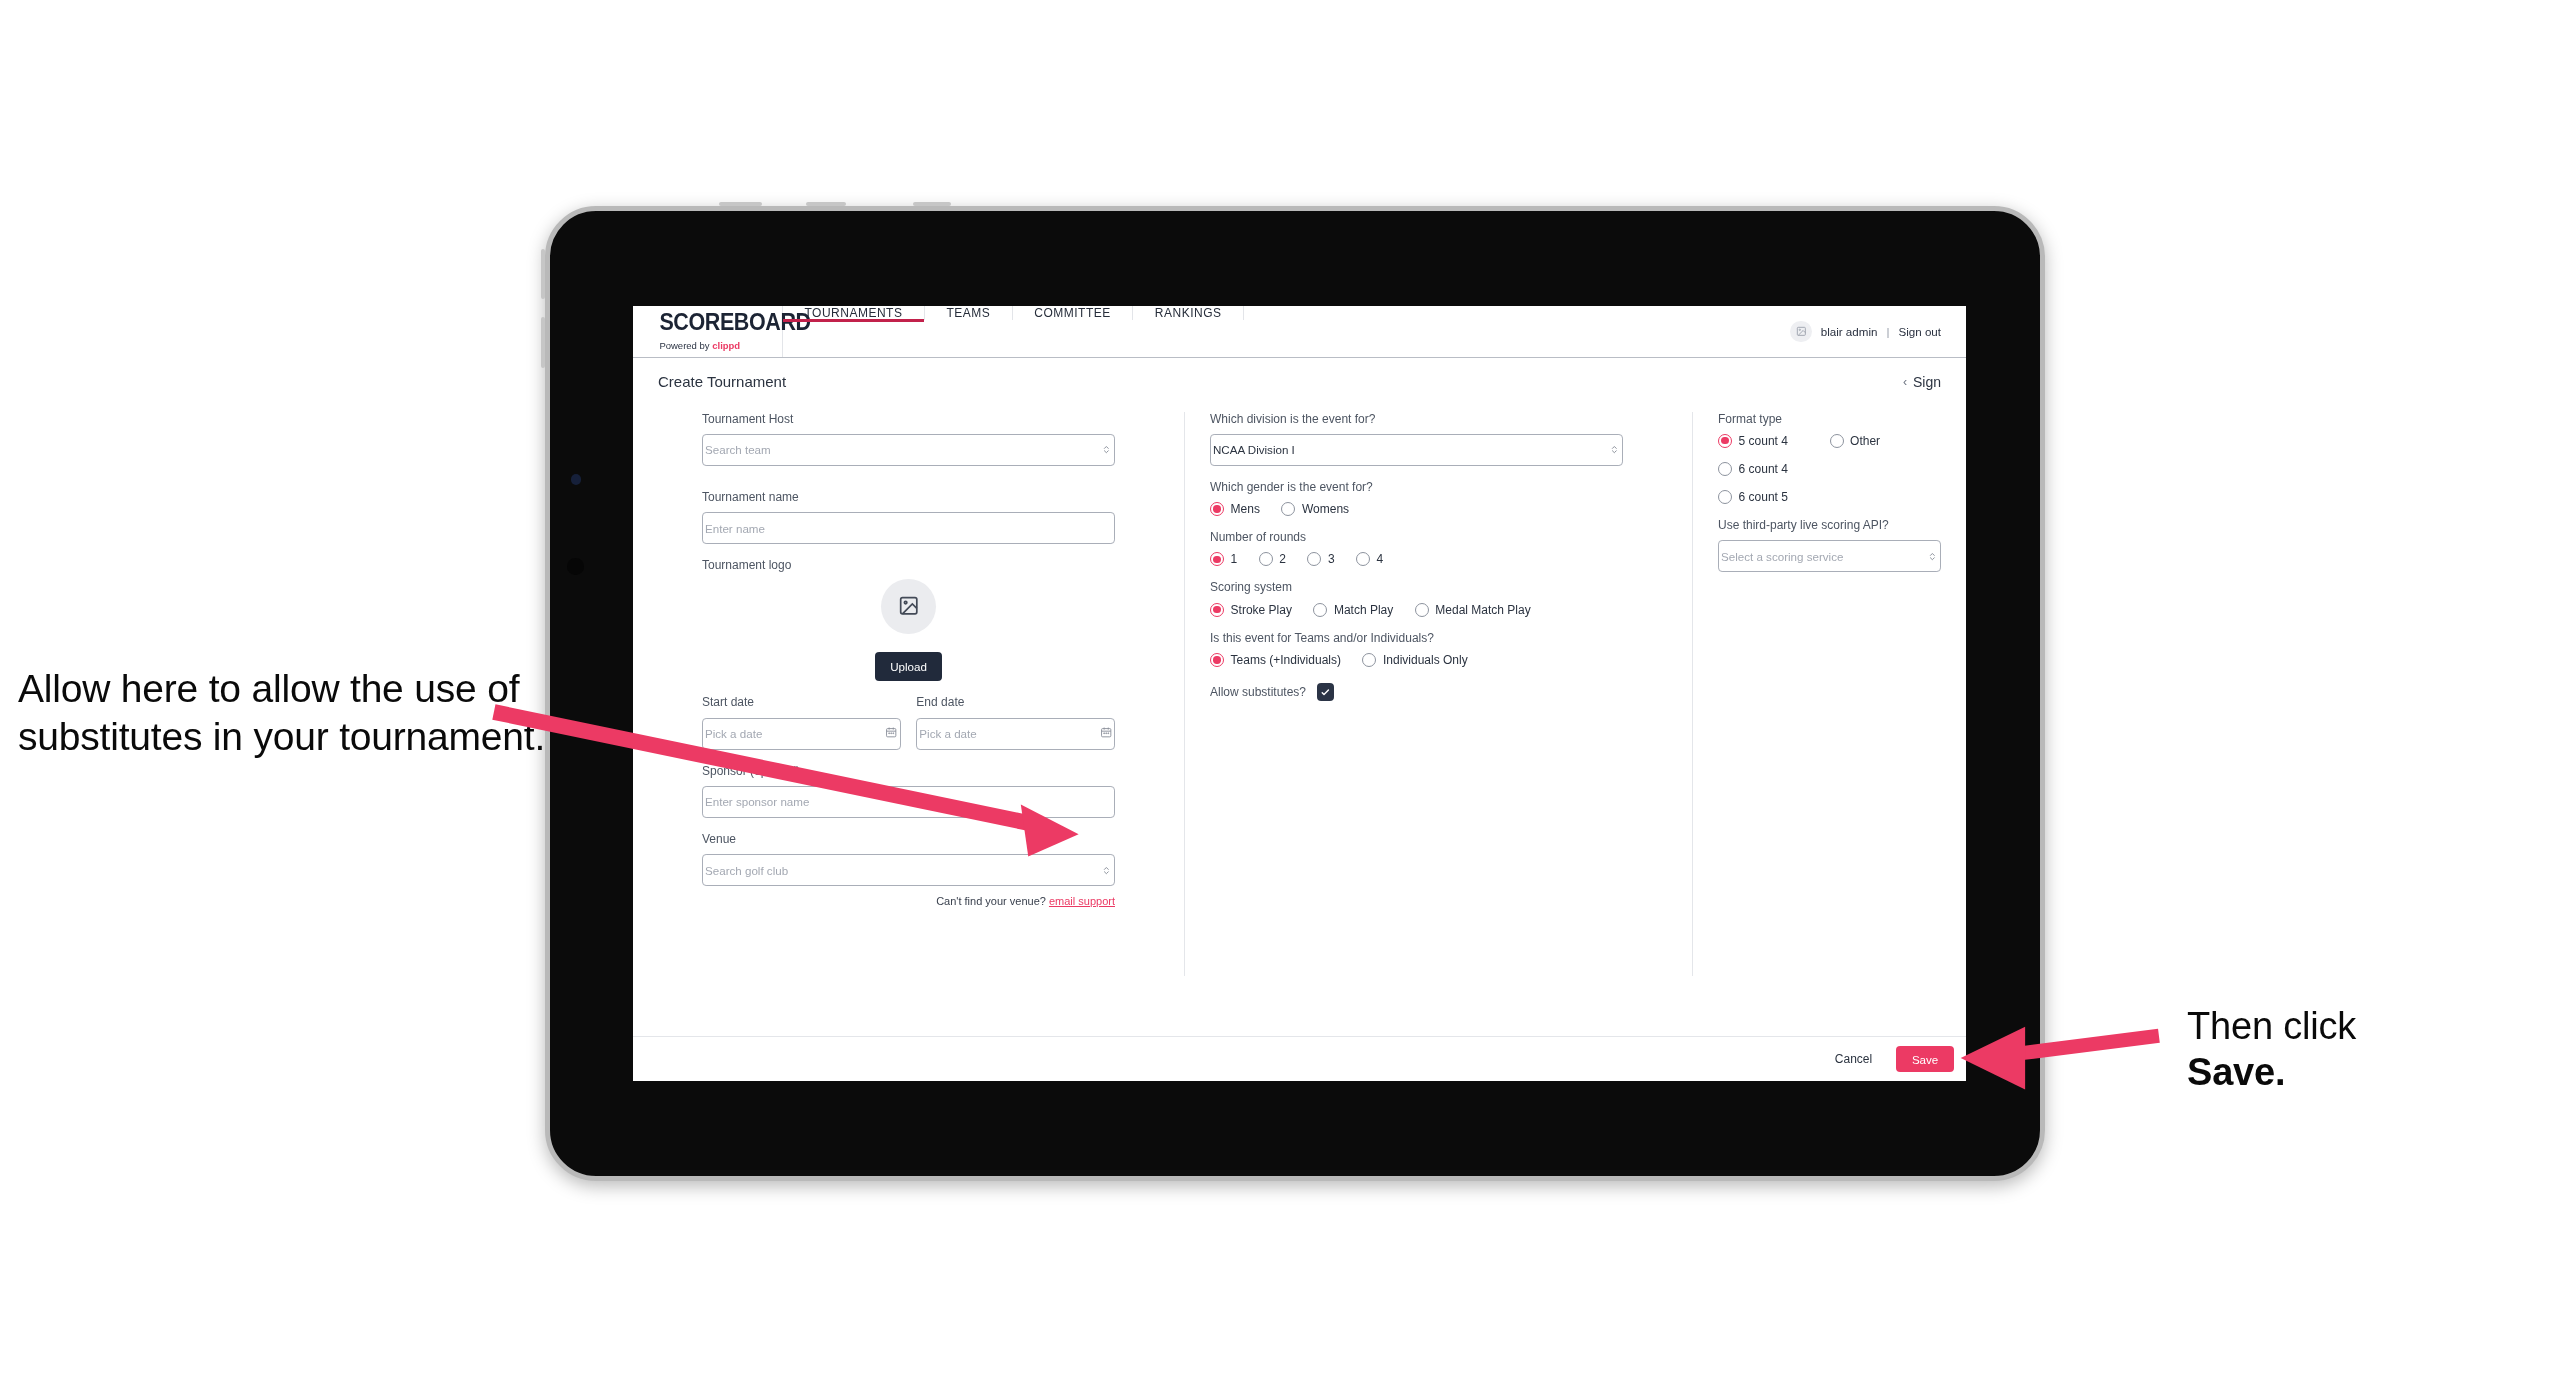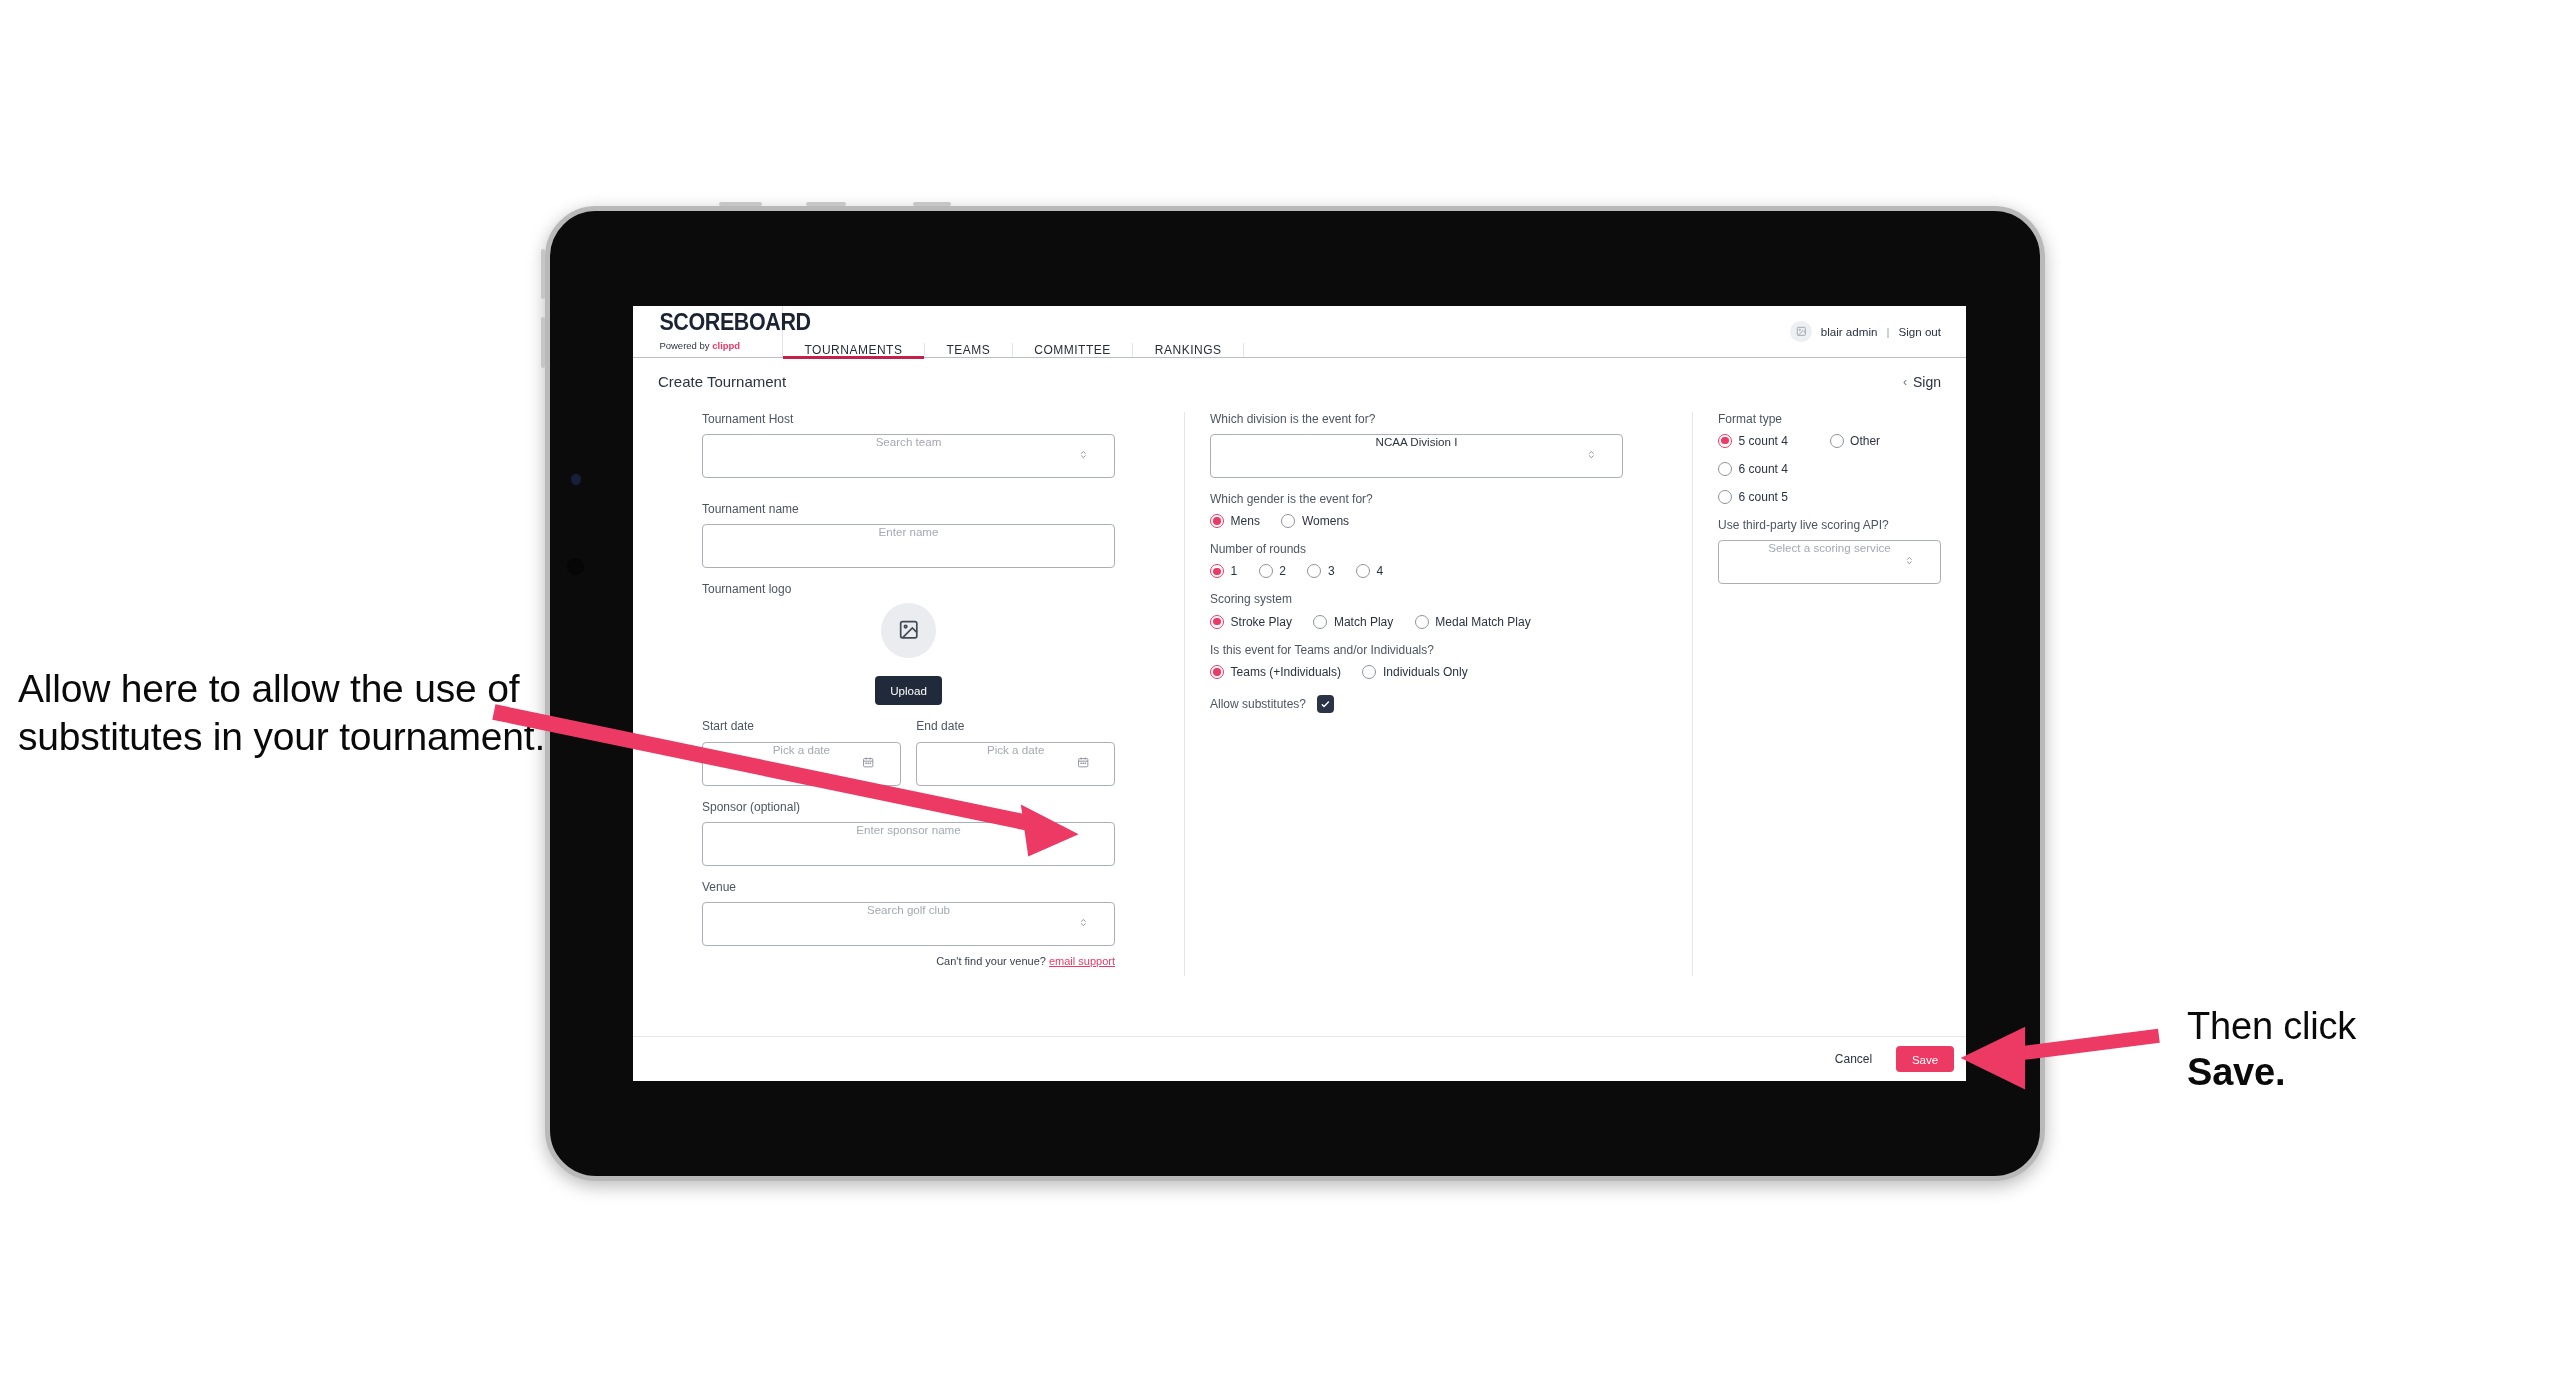--- a/index.html
+++ b/index.html
@@ -42,21 +42,21 @@
   
   .hdr{height:51px;display:flex;align-items:stretch;border-bottom:1.7px solid #b9bdc5;
        background:#fff;position:relative;}
   .brand{width:150px;display:flex;flex-direction:column;justify-content:center;
          padding-left:26.4px;box-sizing:border-box;border-right:0.8px solid #e3e5e9;}
   .brand-name{font-size:21.5px;font-weight:900;letter-spacing:-0.4px;color:#1c2434;
               font-family:"Liberation Sans",sans-serif;transform:scaleY(1.12);
               transform-origin:left center;line-height:1;}
   .brand-sub{font-size:9.5px;color:#2c3444;margin-top:7.4px;line-height:1;}
   .brand-sub b{color:#eb3a64;font-weight:700;}
-  .nav{display:flex;align-items:flex-end;}
+  .nav{display:flex;align-items:flex-start;}
   .nav a{display:flex;align-items:center;padding:0 21.5px;font-size:12px;
          color:#262d3a;letter-spacing:0.5px;text-decoration:none;
          border-right:0.8px solid #e3e5e9;position:relative;}
   .nav a.active::after{content:"";position:absolute;left:0;right:0;bottom:-1.7px;
          height:2.5px;background:#c2214b;}
   .user{margin-left:auto;display:flex;align-items:center;gap:9px;padding-right:25px;
         font-size:11.6px;color:#2a3140;}
   .avatar{width:21.5px;height:21.5px;border-radius:50%;background:#eeeff2;
           display:flex;align-items:center;justify-content:center;color:#9aa0ab;font-size:10px;}
   .sep{color:#9aa0ab;}
@@ -70,23 +70,23 @@
   
   .cols{display:flex;padding:21.5px 0 0 0;height:586px;box-sizing:border-box;}
   .col{padding:0 25px;box-sizing:border-box;margin-left:44px;}
   .col1{width:463px;}
   .col2{width:464px;border-left:0.8px solid #e4e6ea;}
   .col3{flex:1;border-left:0.8px solid #e4e6ea;}
 
   .lbl{font-size:12px;color:#4d5562;margin-bottom:8.3px;}
   .lbl.tight{margin-bottom:6.6px;}
 
-  .field{height:44px;border:0.8px solid #a9aeb8;border-radius:4.1px;background:#fff;
-         display:flex;align-items:center;padding:0 25px;box-sizing:border-box;
-         font-size:11.6px;color:#2b3340;position:relative;flex-direction:column;}
+  .field{height:32px;border:0.8px solid #a9aeb8;border-radius:4.1px;background:#fff;
+         display:flex;align-items:center;padding:0 2px;box-sizing:border-box;
+         font-size:11.6px;color:#2b3340;position:relative;}
   .field .ph{color:#a3a8b2;}
   .field .updown{margin-left:auto;color:#8a909b;font-size:10.7px;line-height:1;
                  display:flex;flex-direction:column;}
   .field .cal{margin-left:auto;color:#8a909b;}
   .gap{height:24px;}
   .gap-s{height:14px;}
 
   
   .logorow{display:flex;align-items:center;gap:18px;margin-top:3.3px;flex-direction:column;}
   .logocircle{width:55px;height:55px;border-radius:50%;background:#ebecef;

